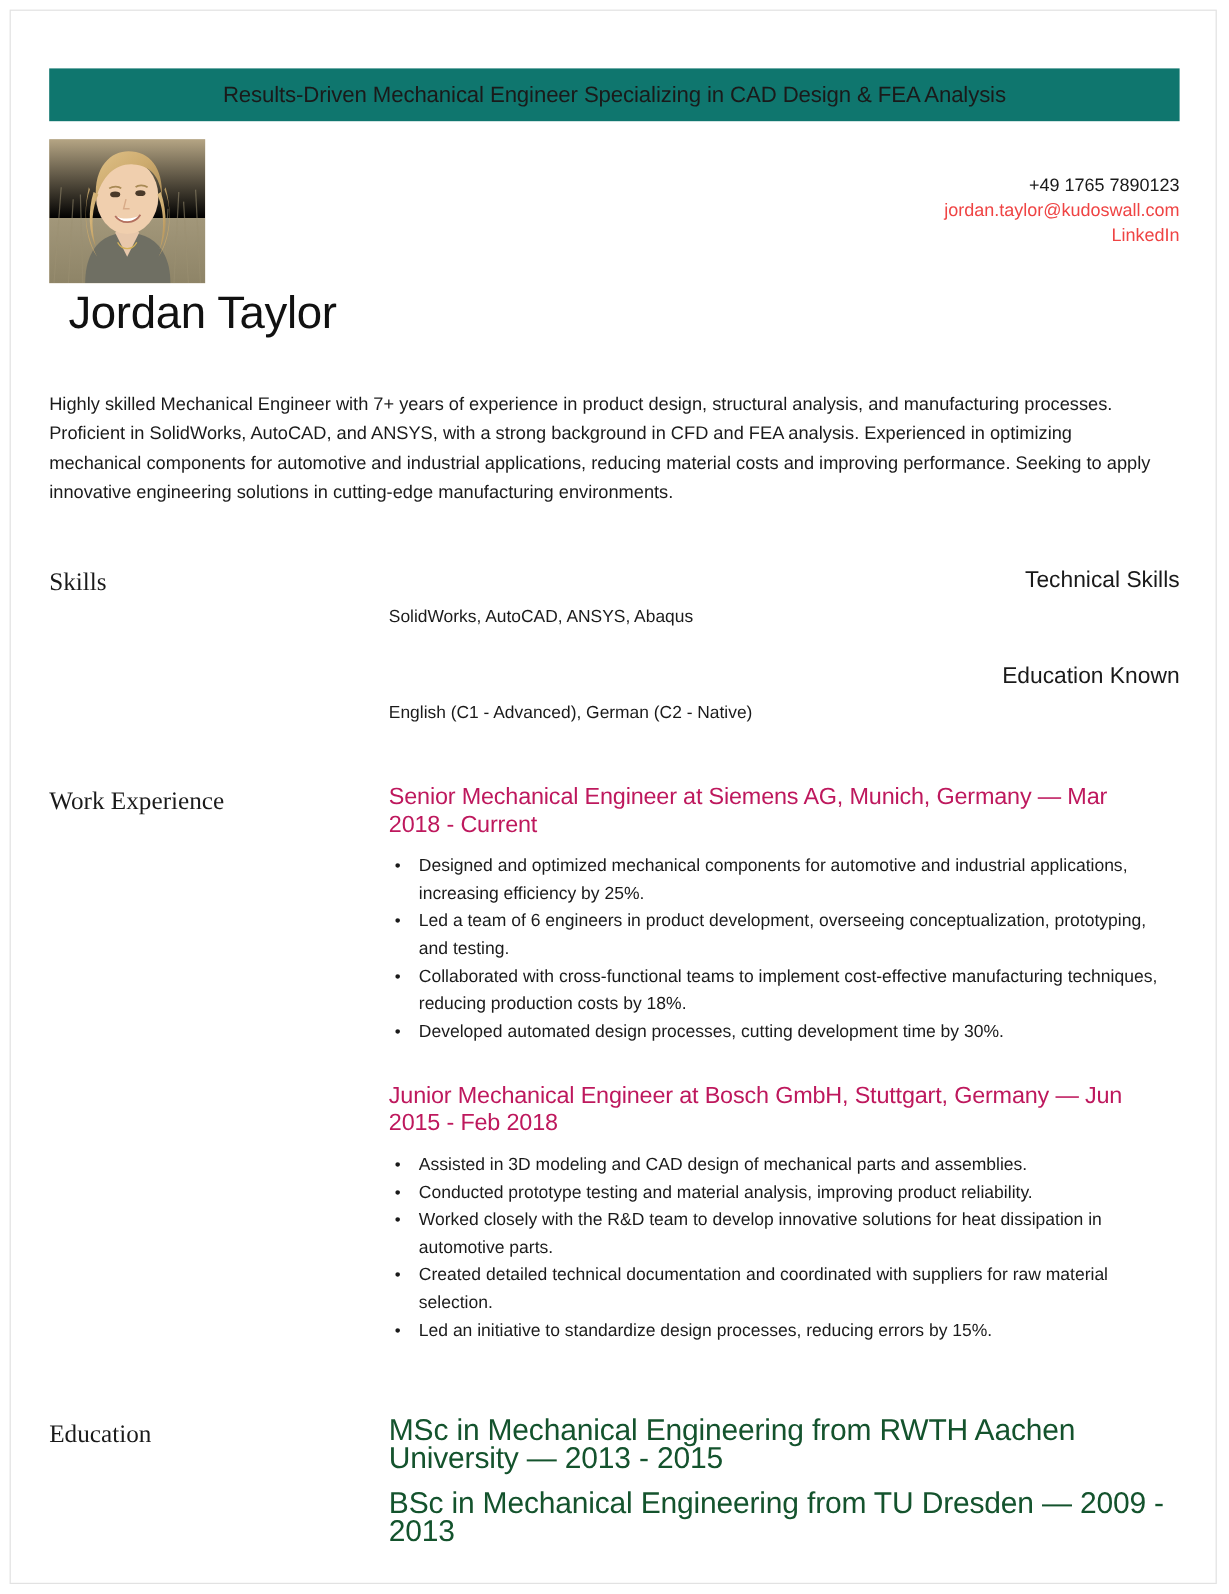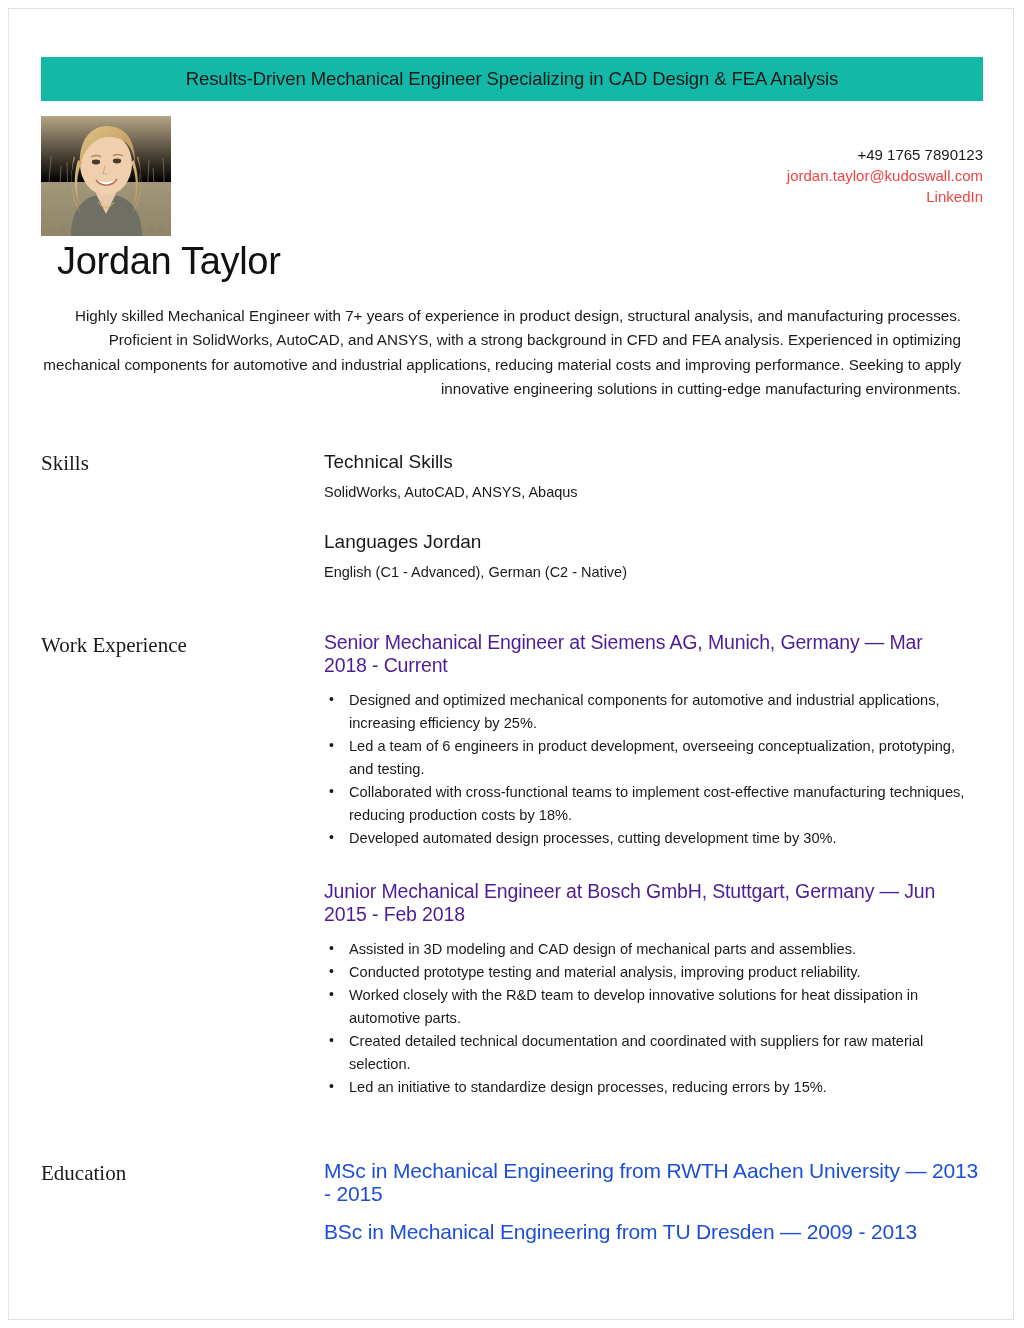--- a/index.html
+++ b/index.html
@@ -27,21 +27,21 @@
   .inner {
     position: absolute;
     left: 32px;
     top: 0px;
     width: 942px;
   }
 
   
   .headline-band {
     margin-top: 48px;
-    background: #14b8a6;
+    background: #0f766e;
     height: 44px;
     line-height: 44px;
     text-align: center;
     color: #1a1a1a;
     font-size: 18.5px;
     letter-spacing: -0.1px;
   }
 
   
   .identity {
@@ -78,26 +78,25 @@
     font-size: 38px;
     line-height: 46px;
     color: #111111;
     font-weight: normal;
     letter-spacing: -0.3px;
     margin: 0;
   }
 
   
   .summary {
-    margin-top: 18px;
+    margin-top: 40px;
     font-size: 15.2px;
     line-height: 24.3px;
     color: #1a1a1a;
     width: 920px;
-    text-align: right;
   }
 
   
   .section {
     display: flex;
     margin-top: 48px;
   }
   .section.edu { margin-top: 60px; }
   .sec-label {
     width: 283px;
@@ -111,33 +110,34 @@
   .sec-body {
     flex: 1 1 auto;
     width: 659px;
   }
   .sub-head {
     font-size: 19px;
     line-height: 25px;
     color: #1a1a1a;
     margin: 0 0 8px 0;
     font-weight: normal;
+    text-align: right;
   }
   .sub-body {
     font-size: 14.5px;
     line-height: 21px;
     color: #1a1a1a;
     margin: 0 0 26px 0;
   }
   .sub-body.last { margin-bottom: 0; }
 
   .job-title {
     font-size: 19.5px;
     line-height: 23px;
-    color: #4c1d95;
+    color: #be185d;
     margin: 0 16px 12px 0;
     font-weight: normal;
     letter-spacing: -0.15px;
   }
   ul.bullets {
     margin: 0 0 30px 0;
     padding: 0;
     list-style: none;
   }
   ul.bullets.last { margin-bottom: 0; }
@@ -151,23 +151,23 @@
   }
   ul.bullets li::before {
     content: "\2022";
     position: absolute;
     left: 5px;
     top: -1px;
     font-size: 14px;
     color: #1a1a1a;
   }
   .edu-entry {
-    font-size: 21px;
+    font-size: 25px;
     line-height: 23px;
-    color: #1d4ed8;
+    color: #14532d;
     margin: 0 0 15px 0;
     letter-spacing: -0.15px;
   }
   .edu-entry.last { margin-bottom: 0; }
 </style>
 </head>
 <body>
 
 <div class="page">
   <div class="inner">
@@ -234,21 +234,21 @@
       <h1 class="fullname">Jordan Taylor</h1>
     </div>
 
     <p class="summary">Highly skilled Mechanical Engineer with 7+ years of experience in product design, structural analysis, and manufacturing processes. Proficient in SolidWorks, AutoCAD, and ANSYS, with a strong background in CFD and FEA analysis. Experienced in optimizing mechanical components for automotive and industrial applications, reducing material costs and improving performance. Seeking to apply innovative engineering solutions in cutting-edge manufacturing environments.</p>
 
     <div class="section">
       <div class="sec-label">Skills</div>
       <div class="sec-body">
         <h2 class="sub-head">Technical Skills</h2>
         <p class="sub-body">SolidWorks, AutoCAD, ANSYS, Abaqus</p>
-        <h2 class="sub-head">Languages Jordan</h2>
+        <h2 class="sub-head">Education Known</h2>
         <p class="sub-body last">English (C1 - Advanced), German (C2 - Native)</p>
       </div>
     </div>
 
     <div class="section">
       <div class="sec-label">Work Experience</div>
       <div class="sec-body">
 
         <div>
           <h2 class="job-title">Senior Mechanical Engineer at Siemens AG, Munich, Germany — Mar 2018 - Current</h2>

